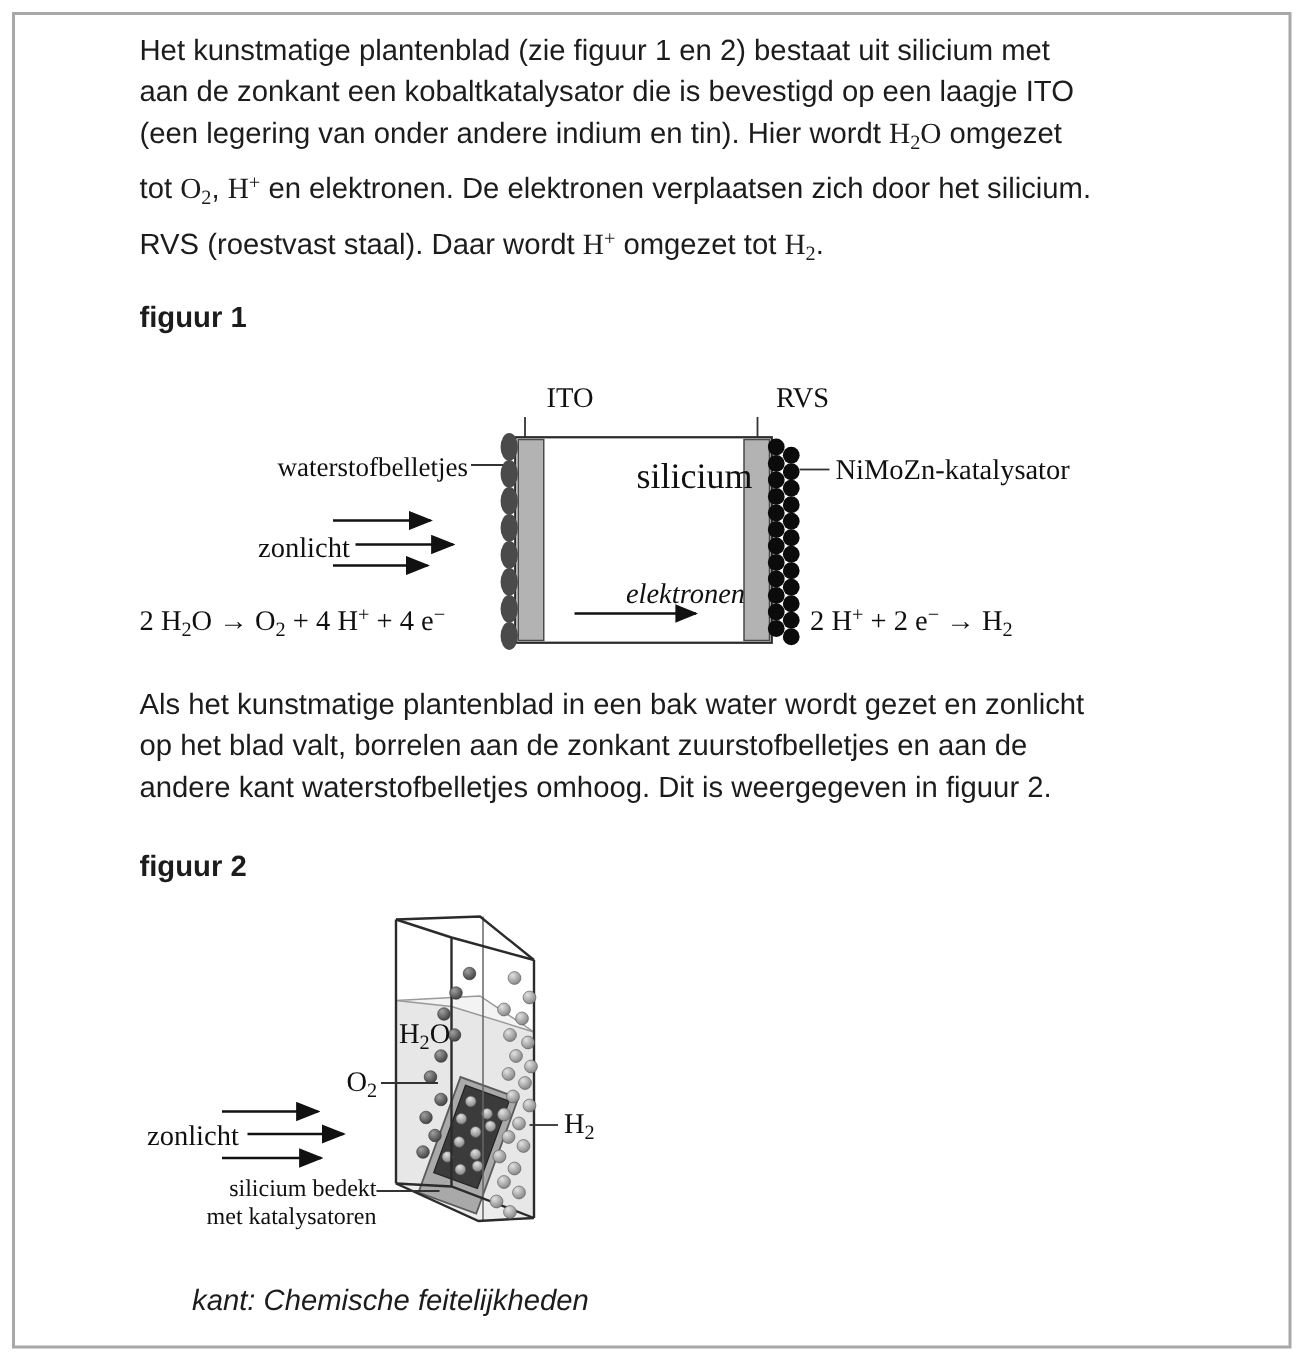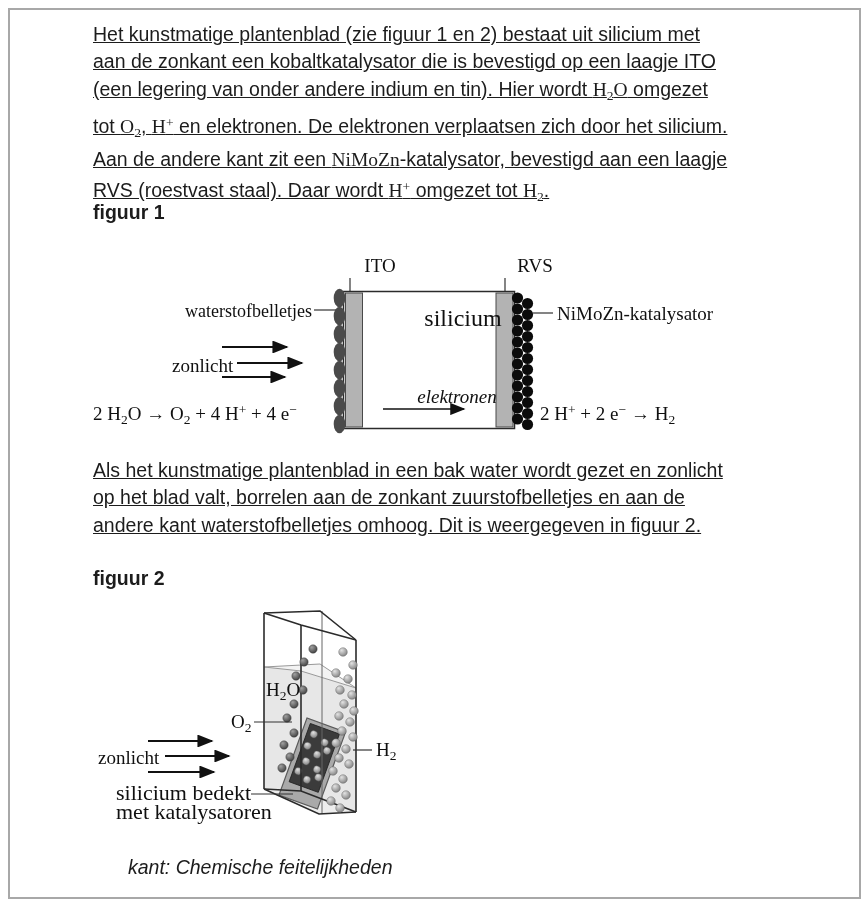--- a/index.html
+++ b/index.html
@@ -2,33 +2,33 @@
 <html style="--page_border: #a8a8a8; --text: #1c1c1c; --strip_gray: #b3b3b3; --strip_edge: #4a4a4a; --oval_gray: #4a4a4a; --dot_black: #0b0b0b; --line_dark: #2b2b2b; --water: #e7e7e7; --water_surface: #f3f3f3; --water_bottom: #ededed; --plate_dark: #3b3b3b; --plate_frame: #a9a9a9;"><head>
 <meta charset="utf-8">
 <style>
   html,body{margin:0;padding:0;background:#ffffff;}
   .page{position:relative;width:868px;height:904px;background:#fff;overflow:hidden;
         font-family:"Liberation Sans",sans-serif;color:var(--text,#1c1c1c);}
   .page-border{position:absolute;left:8px;top:8px;width:849px;height:887px;
         border:2px solid var(--page_border,#a8a8a8);pointer-events:none;}
   .art{position:absolute;left:0;top:0;width:868px;height:904px;}
   .rt{position:absolute;font-size:19.5px;line-height:27.3px;}
-  .rt .line{white-space:nowrap;text-decoration:underline;}
+  .rt .line{white-space:nowrap;}
   .heading{position:absolute;font-weight:bold;font-size:19.5px;white-space:nowrap;}
   .slabel{position:absolute;font-family:"Liberation Serif",serif;font-size:19px;
           color:#101010;white-space:nowrap;}
   .center{transform:translateX(-50%);margin-left:30px;}
   .f{font-family:"Liberation Serif",serif;}
   .fsub{font-family:"Liberation Serif",serif;font-size:13.5px;vertical-align:-4px;}
   .fsup{font-family:"Liberation Serif",serif;font-size:13.5px;vertical-align:6px;}
   .silicium-label{font-weight:normal;font-size:24px;}
   .elektronen-label{font-style:italic;}
   .eq{font-size:19px;}
   .small-serif{font-size:18px;}
-  .plate-caption{font-size:22px;line-height:18.5px;text-align:right;white-space:nowrap;}
+  .plate-caption{font-size:16px;line-height:18.5px;text-align:right;white-space:nowrap;}
   .source{position:absolute;font-style:italic;font-size:19.5px;white-space:nowrap;}
 </style>
 </head>
 <body>
 
 <div class="page">
   <div class="page-border"></div>
 
   <svg class="art" viewBox="0 0 868 904">
     <defs>
@@ -182,21 +182,20 @@
         <line x1="148" y1="772" x2="214" y2="772" marker-end="url(#arr)"></line>
       </g>
     </g>
   </svg>
 
   <div class="rt" style="left:93px;top:21px;">
       <div class="line"><span>Het kunstmatige plantenblad (zie figuur 1 en 2) bestaat uit silicium met</span></div>
       <div class="line"><span>aan de zonkant een kobaltkatalysator die is bevestigd op een laagje ITO</span></div>
       <div class="line"><span>(een legering van onder andere indium en tin). Hier wordt </span><span class="f">H</span><span class="fsub">2</span><span class="f">O</span><span>&nbsp;omgezet</span></div>
       <div class="line"><span>tot </span><span class="f">O</span><span class="fsub">2</span><span>, </span><span class="f">H</span><span class="fsup">+</span><span>&nbsp;en elektronen. De elektronen verplaatsen zich door het silicium.</span></div>
-      <div class="line"><span>Aan de andere kant zit een </span><span class="f">NiMoZn</span><span>-katalysator, bevestigd aan een laagje</span></div>
       <div class="line"><span>RVS (roestvast staal). Daar wordt </span><span class="f">H</span><span class="fsup">+</span><span>&nbsp;omgezet tot </span><span class="f">H</span><span class="fsub">2</span><span>.</span></div>
     </div>
 
   <div class="heading" style="left:93px;top:201px;">figuur 1</div>
 
   <div class="slabel center" style="left:350px;top:255px;">ITO</div>
   <div class="slabel center" style="left:505px;top:255px;">RVS</div>
   <div class="slabel small-serif" style="left:163px;top:301px;width:149px;text-align:right;">waterstofbelletjes</div>
   <div class="slabel center silicium-label" style="left:433px;top:305px;">silicium</div>
   <div class="slabel" style="left:557px;top:303px;">NiMoZn-katalysator</div>

